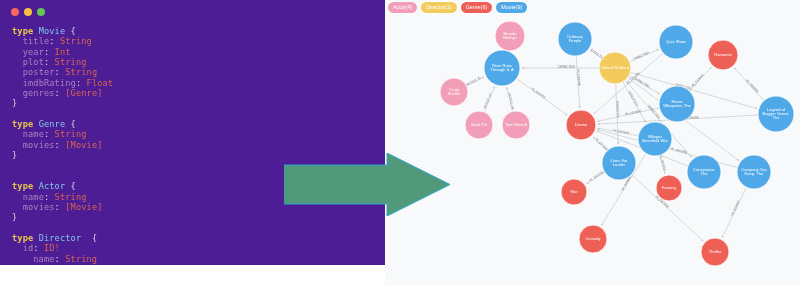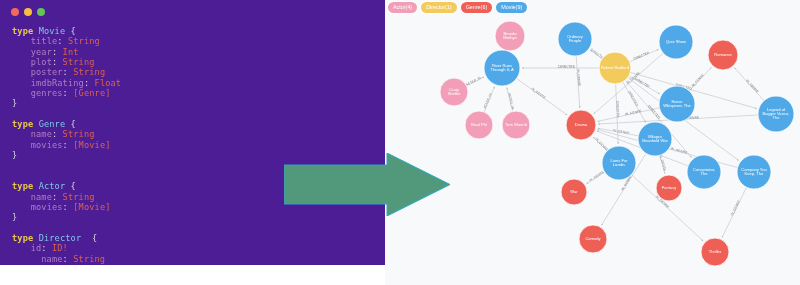--- a/index.html
+++ b/index.html
@@ -48,21 +48,21 @@
     font-family: "DejaVu Sans Mono", "Liberation Mono", monospace;
     font-size: 8.6px;
     line-height: 10.35px;
     white-space: pre;
     color: #cfcfd2;
     letter-spacing: 0.15px;
   }
   .ln { display: block; height: 10.35px; }
   .kw   { color: #e8c84a; font-weight: bold; }
   .tname{ color: #7fc7e8; }
-  .field{ color: #b07ec0; margin-left: 8px; }
+  .field{ color: #b07ec0; }
   .ftype{ color: #d9624f; text-align: right; }
   .punct{ color: #d8d8dc; }
 
   
   #arrow {
     position: absolute;
     left: 284px;
     top: 153px;
     width: 166px;
     height: 63px;

